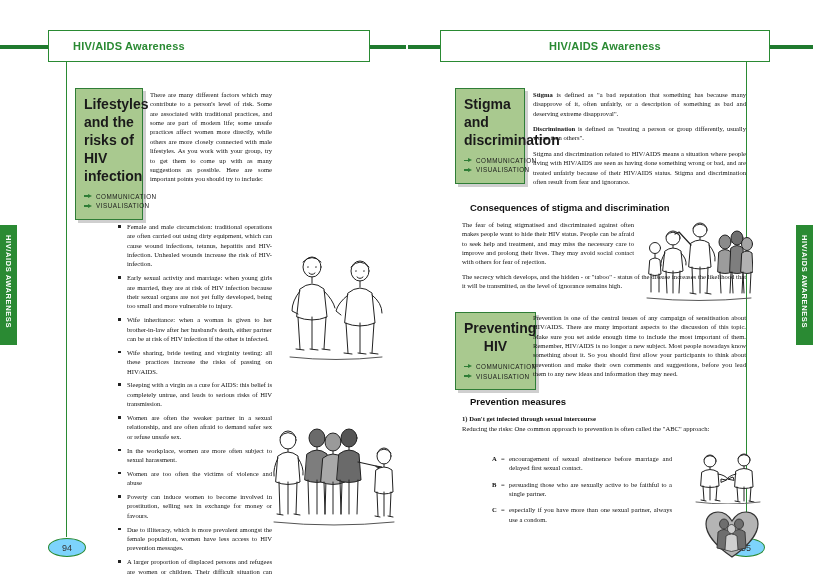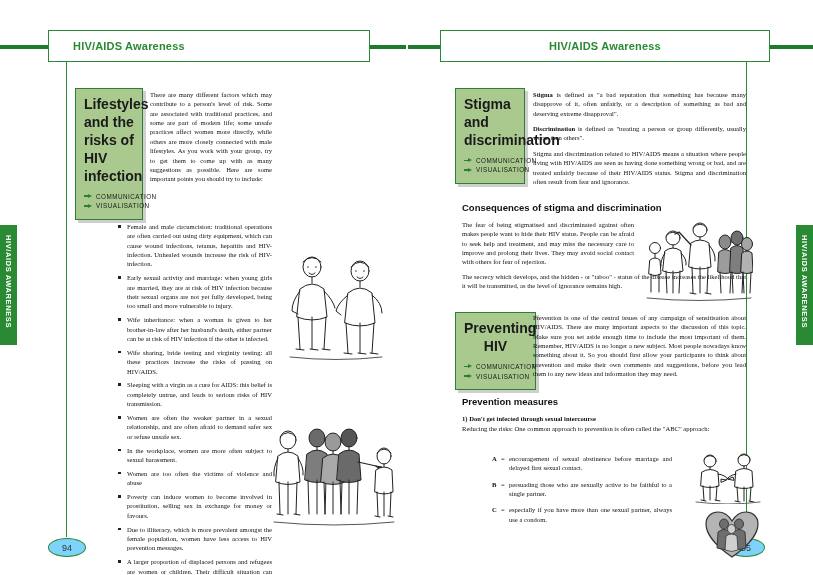--- a/index.html
+++ b/index.html
@@ -104,21 +104,21 @@
     position:relative;padding-left:11px;margin-bottom:4.5px;
     font-family:"Liberation Serif", serif;
     font-size:6.6px;line-height:1.42;text-align:justify;color:#111;
   }
   .blist li:before{
     content:"";position:absolute;left:2px;top:3px;width:2.6px;height:2.6px;background:#222;
   }
 
   h3.sub{
     font-family:"Liberation Sans", sans-serif;
-    font-size:9.5px;font-weight:bold;margin:0 0 7px 0;color:#111;
+    font-size:9.5px;font-weight:bold;margin:0 0 7px 8px;color:#111;
   }
   .bold-lead{font-weight:bold;}
 
   .abc{margin-top:4px;}
   .abc-row{display:flex;margin-bottom:7px;font-size:6.6px;line-height:1.42;}
   .abc-key{font-weight:bold;width:9px;flex:0 0 auto;}
   .abc-eq{width:8px;flex:0 0 auto;}
   .abc-txt{flex:1;text-align:justify;}
 
   

